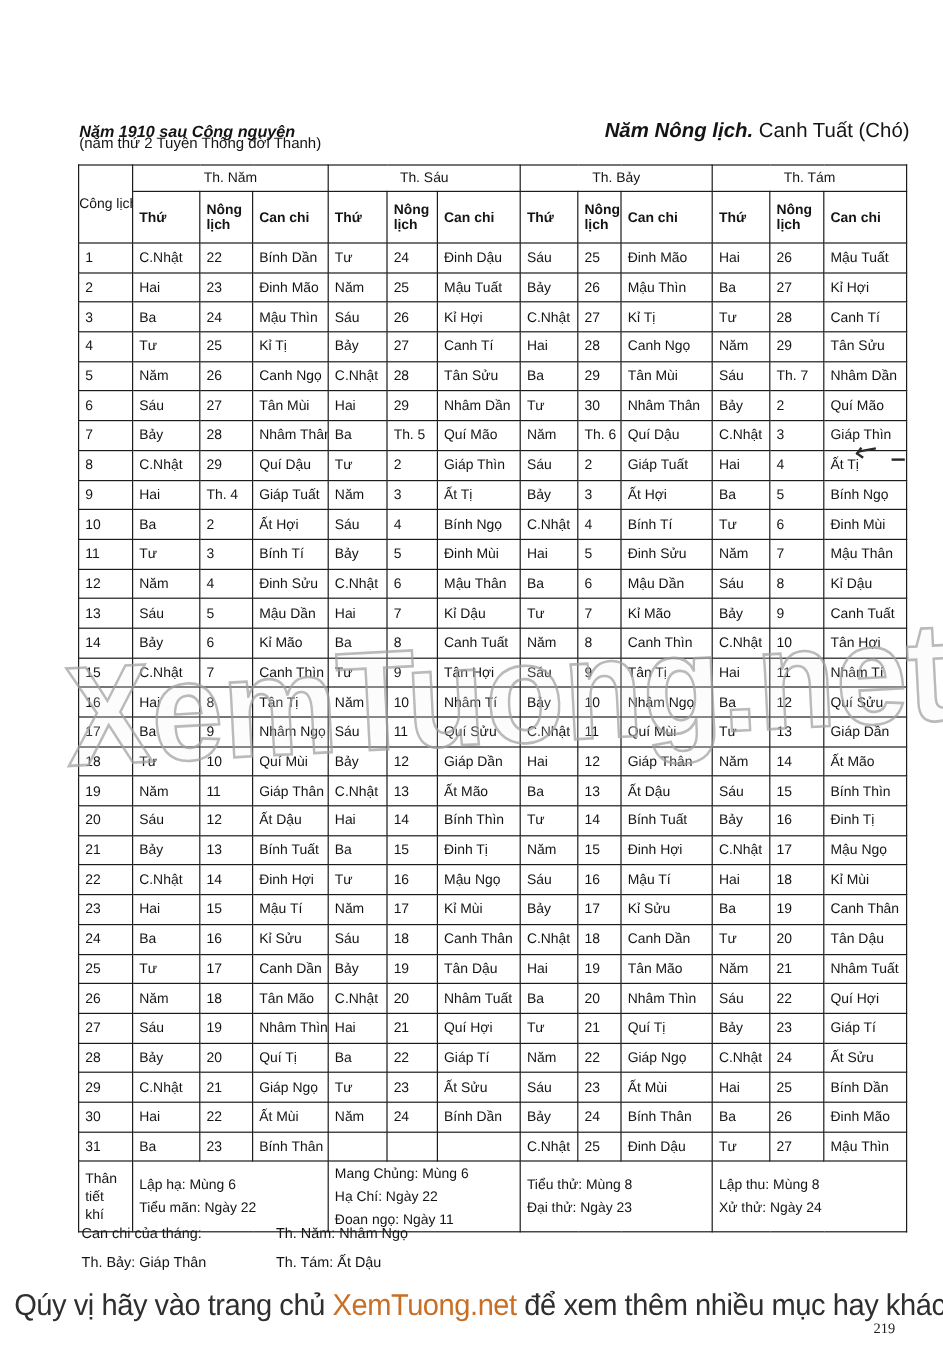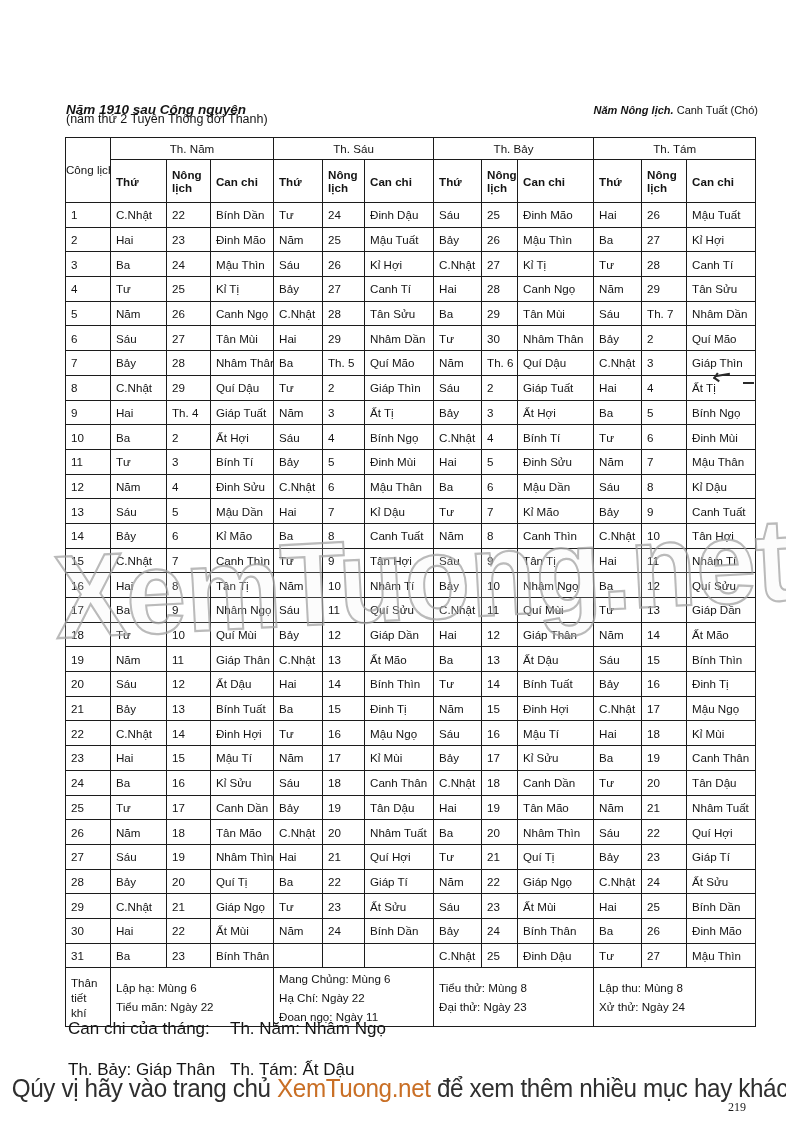--- a/index.html
+++ b/index.html
@@ -10,21 +10,21 @@
   }
   .page { position:relative; width:786px; height:1141px; }
 
   
   .titlebar {
     position:absolute; left:66px; top:92px; width:692px;
     display:flex; justify-content:space-between; align-items:baseline;
     font-size:13.5px; line-height:16px;
   }
   .title-left { font-weight:bold; font-style:italic;margin-top:10px; }
-  .title-right { font-size:11px; }
+  .title-right { font-size:17px; }
   .title-right .bi { font-weight:bold; font-style:italic; }
   .subtitle {
     position:absolute; left:66px; top:112px;
     font-size:12.5px; line-height:15px;
   }
 
   
   .table-wrap { position:absolute; left:65px; top:137px; width:692px; }
   table.cal {
     border-collapse:collapse; table-layout:fixed; width:690px;
@@ -61,21 +61,21 @@
   }
   .mark-b {
     position:absolute; left:678px; top:245px; width:11px; height:0;
     border-top:2.5px solid #2a2a2a; z-index:4;
   }
 
   
   .canchi {
     position:absolute; left:68px; top:1021px; width:650px;
     display:grid; grid-template-columns:162px 162px auto;
-    row-gap:26px; font-size:17px; line-height:15px;
+    row-gap:9px; font-size:12px; line-height:15px;
   }
 
   
   .banner {
     position:absolute; left:0; top:1074px; width:786px;
     text-align:center; font-size:25px; letter-spacing:-0.4px;
     color:#2f2f2f; transform:scaleX(0.97); transform-origin:center;
     white-space:nowrap;
   }
   .banner .link { font-weight:normal; }

